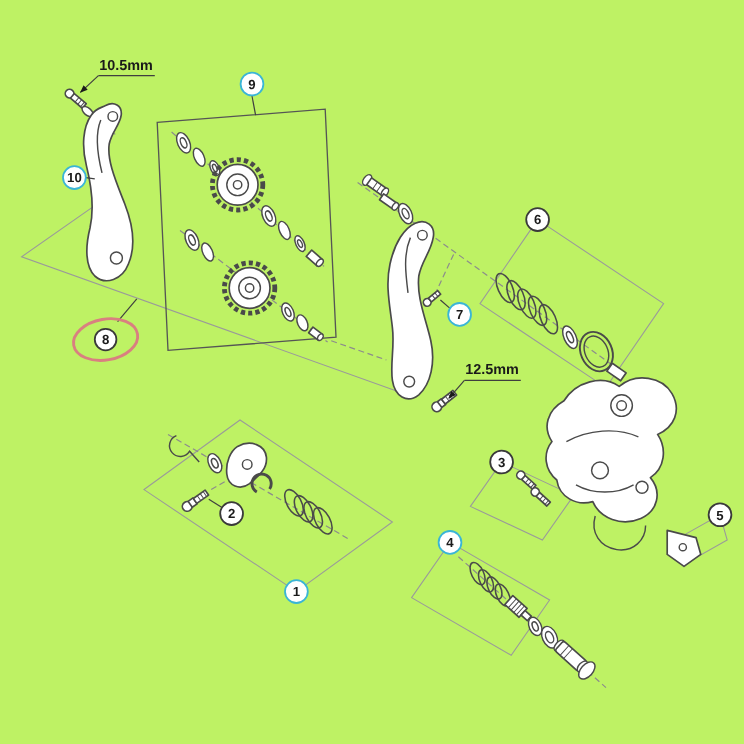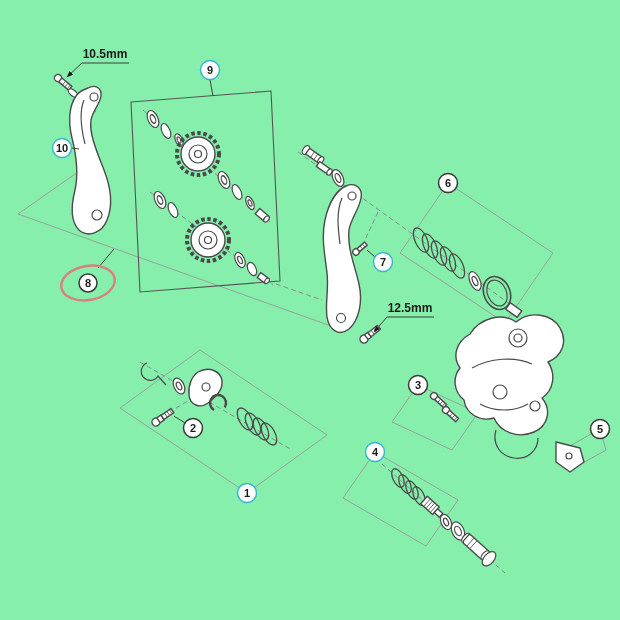--- a/index.html
+++ b/index.html
@@ -1,16 +1,16 @@
 <!DOCTYPE html>
 <html><head>
 <meta charset="utf-8">
 <style>
   html,body{margin:0;padding:0;background:#ffffff;}
-  .stage{width:620px;height:620px;position:relative;background:#86efac;
+  .stage{width:620px;height:620px;position:relative;background:#bef264;
          font-family:"Liberation Sans", sans-serif;overflow:hidden;}
   svg{display:block;font-family:"Liberation Sans", sans-serif;}
   .part{fill:#ffffff;stroke:#4a4a4a;stroke-width:1.4;stroke-linejoin:round;}
   .partline{fill:none;stroke:#4a4a4a;stroke-width:1.2;}
   .thin{stroke:#4a4a4a;stroke-width:0.8;}
   .axis{fill:none;stroke:#8c8c8c;stroke-width:1;stroke-dasharray:5 3;}
   .groupbox{fill:none;stroke:#9a9a9a;stroke-width:0.9;}
   .box9{fill:none;stroke:#555555;stroke-width:1.1;}
   .leader{stroke:#3f3f3f;stroke-width:1;fill:none;}
   .ring{fill:#ffffff;stroke:#4a4a4a;stroke-width:1.2;}

